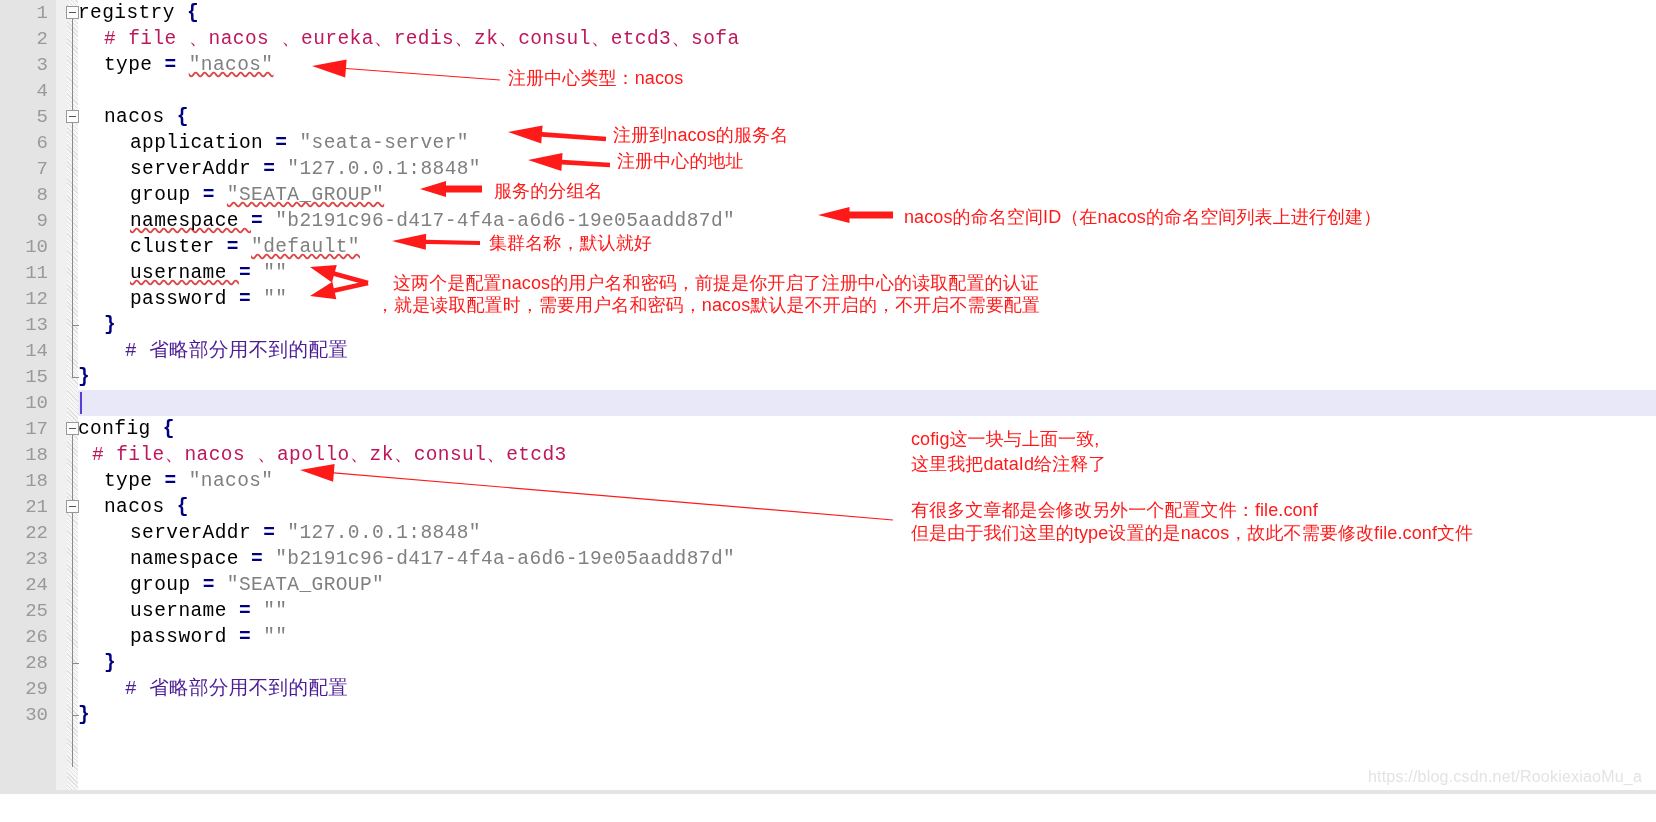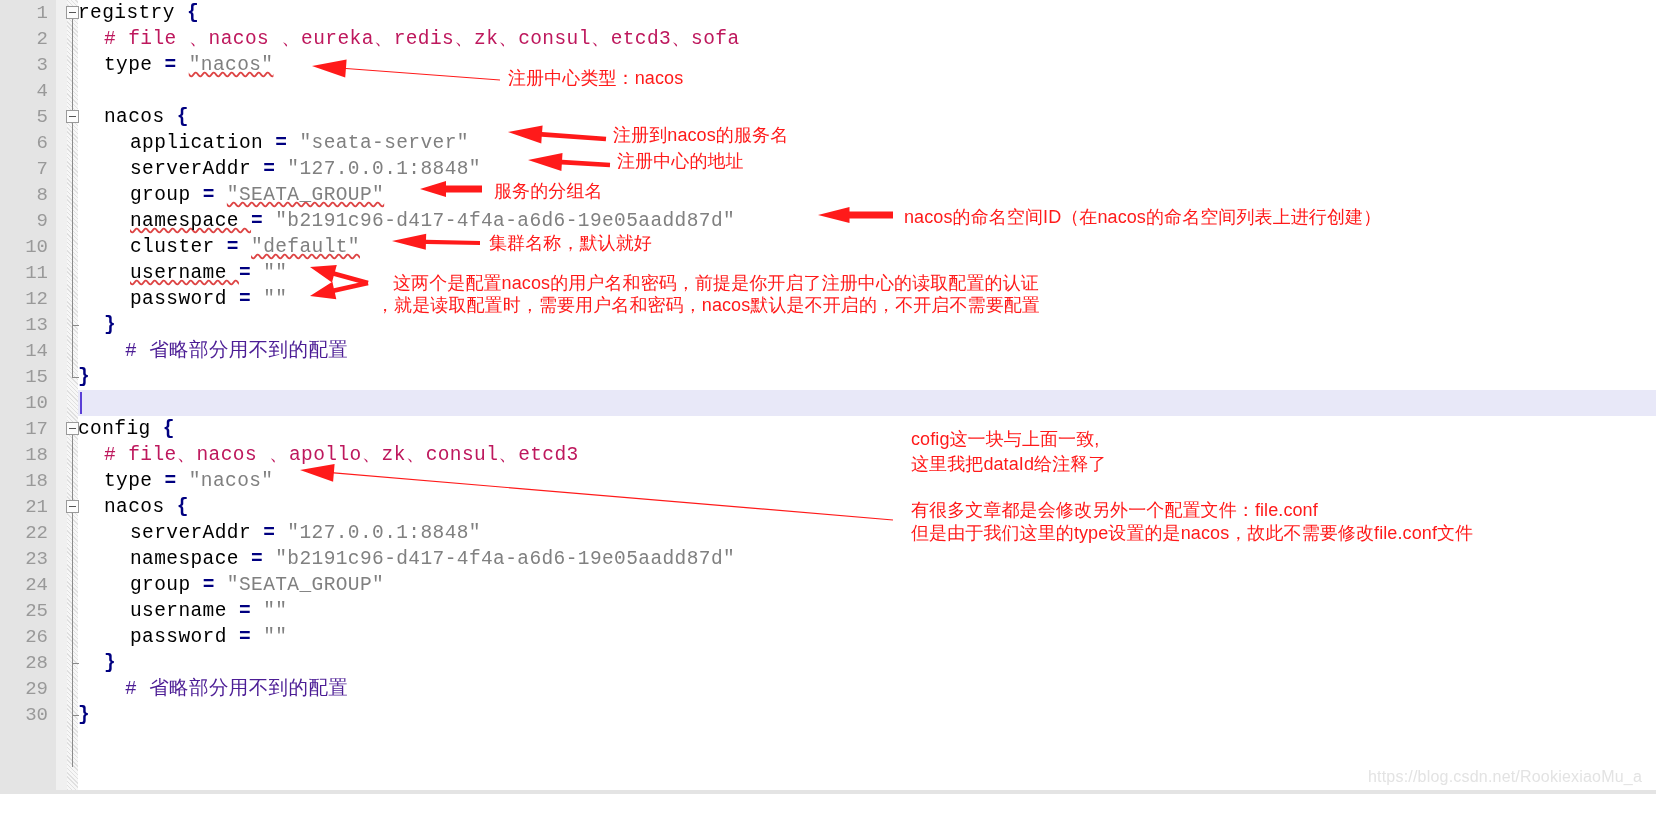--- a/index.html
+++ b/index.html
@@ -214,21 +214,21 @@
       <div class="row"><div class="lineno">8</div><div class="code" style="left: 130px;"><span class="kw">group </span><span class="op">=</span><span class="kw"> </span><span class="str squiggle">"SEATA_GROUP"</span></div></div>
       <div class="row"><div class="lineno">9</div><div class="code" style="left: 130px;"><span class="kw squiggle">namespace </span><span class="op">=</span><span class="kw"> </span><span class="str">"b2191c96-d417-4f4a-a6d6-19e05aadd87d"</span></div></div>
       <div class="row"><div class="lineno">10</div><div class="code" style="left: 130px;"><span class="kw">cluster </span><span class="op">=</span><span class="kw"> </span><span class="str squiggle">"default"</span></div></div>
       <div class="row"><div class="lineno">11</div><div class="code" style="left: 130px;"><span class="kw squiggle">username </span><span class="op">=</span><span class="kw"> </span><span class="str">""</span></div></div>
       <div class="row"><div class="lineno">12</div><div class="code" style="left: 130px;"><span class="kw">password </span><span class="op">=</span><span class="kw"> </span><span class="str">""</span></div></div>
       <div class="row"><div class="lineno">13</div><div class="code" style="left: 104px;"><span class="brace">}</span></div><div class="fold-end" style="top: 13px;"></div></div>
       <div class="row"><div class="lineno">14</div><div class="code" style="left: 104px;"><span class="cmt-cn"># 省略部分用不到的配置</span></div></div>
       <div class="row"><div class="lineno">15</div><div class="code" style="left: 78px;"><span class="brace">}</span></div><div class="fold-end" style="top: 13px;"></div></div>
       <div class="row highlight"><div class="rowbg"></div><div class="lineno">10</div><div class="code" style="left: 78px;"></div><div class="caret" style="top: 2px;"></div></div>
       <div class="row"><div class="lineno">17</div><div class="code" style="left: 78px;"><span class="kw">config </span><span class="brace">{</span></div><div class="fold"></div></div>
-      <div class="row"><div class="lineno">18</div><div class="code" style="left: 104px;"><span class="cmt"># file、nacos 、apollo、zk、consul、etcd3</span></div></div>
+      <div class="row"><div class="lineno">18</div><div class="code" style="left: 92px;"><span class="cmt"># file、nacos 、apollo、zk、consul、etcd3</span></div></div>
       <div class="row"><div class="lineno">18</div><div class="code" style="left: 104px;"><span class="kw">type </span><span class="op">=</span><span class="kw"> </span><span class="str">"nacos"</span></div></div>
       <div class="row"><div class="lineno">21</div><div class="code" style="left: 104px;"><span class="kw">nacos </span><span class="brace">{</span></div><div class="fold"></div></div>
       <div class="row"><div class="lineno">22</div><div class="code" style="left: 130px;"><span class="kw">serverAddr </span><span class="op">=</span><span class="kw"> </span><span class="str">"127.0.0.1:8848"</span></div></div>
       <div class="row"><div class="lineno">23</div><div class="code" style="left: 130px;"><span class="kw">namespace </span><span class="op">=</span><span class="kw"> </span><span class="str">"b2191c96-d417-4f4a-a6d6-19e05aadd87d"</span></div></div>
       <div class="row"><div class="lineno">24</div><div class="code" style="left: 130px;"><span class="kw">group </span><span class="op">=</span><span class="kw"> </span><span class="str">"SEATA_GROUP"</span></div></div>
       <div class="row"><div class="lineno">25</div><div class="code" style="left: 130px;"><span class="kw">username </span><span class="op">=</span><span class="kw"> </span><span class="str">""</span></div></div>
       <div class="row"><div class="lineno">26</div><div class="code" style="left: 130px;"><span class="kw">password </span><span class="op">=</span><span class="kw"> </span><span class="str">""</span></div></div>
       <div class="row"><div class="lineno">28</div><div class="code" style="left: 104px;"><span class="brace">}</span></div><div class="fold-end" style="top: 13px;"></div></div>
       <div class="row"><div class="lineno">29</div><div class="code" style="left: 104px;"><span class="cmt-cn"># 省略部分用不到的配置</span></div></div>
       <div class="row"><div class="lineno">30</div><div class="code" style="left: 78px;"><span class="brace">}</span></div><div class="fold-end" style="top: 13px;"></div></div>

